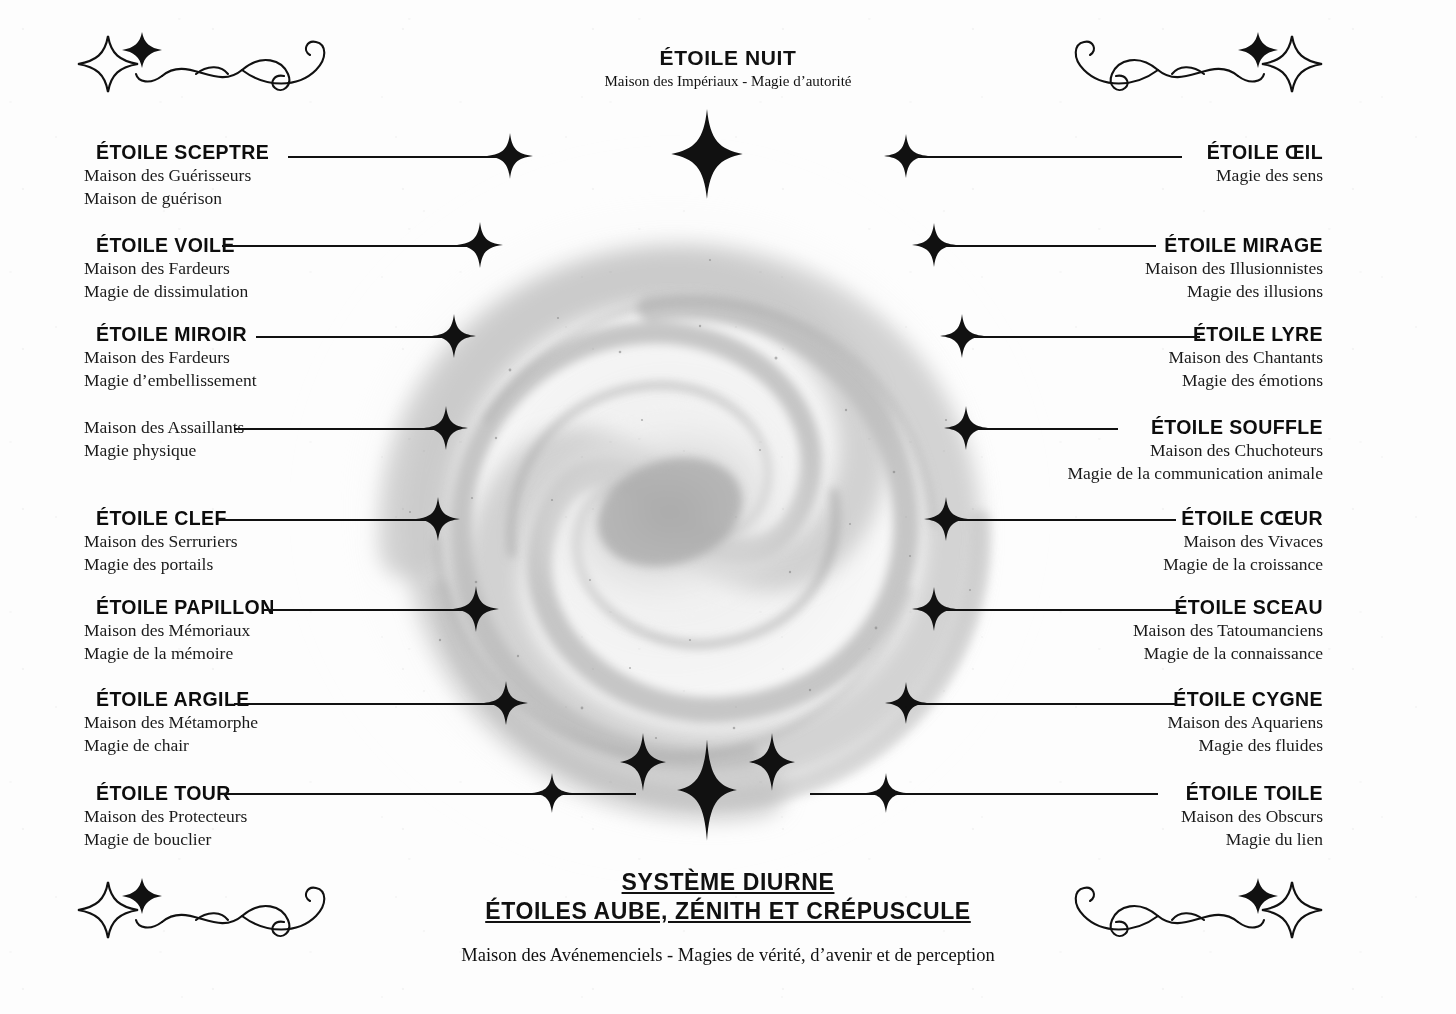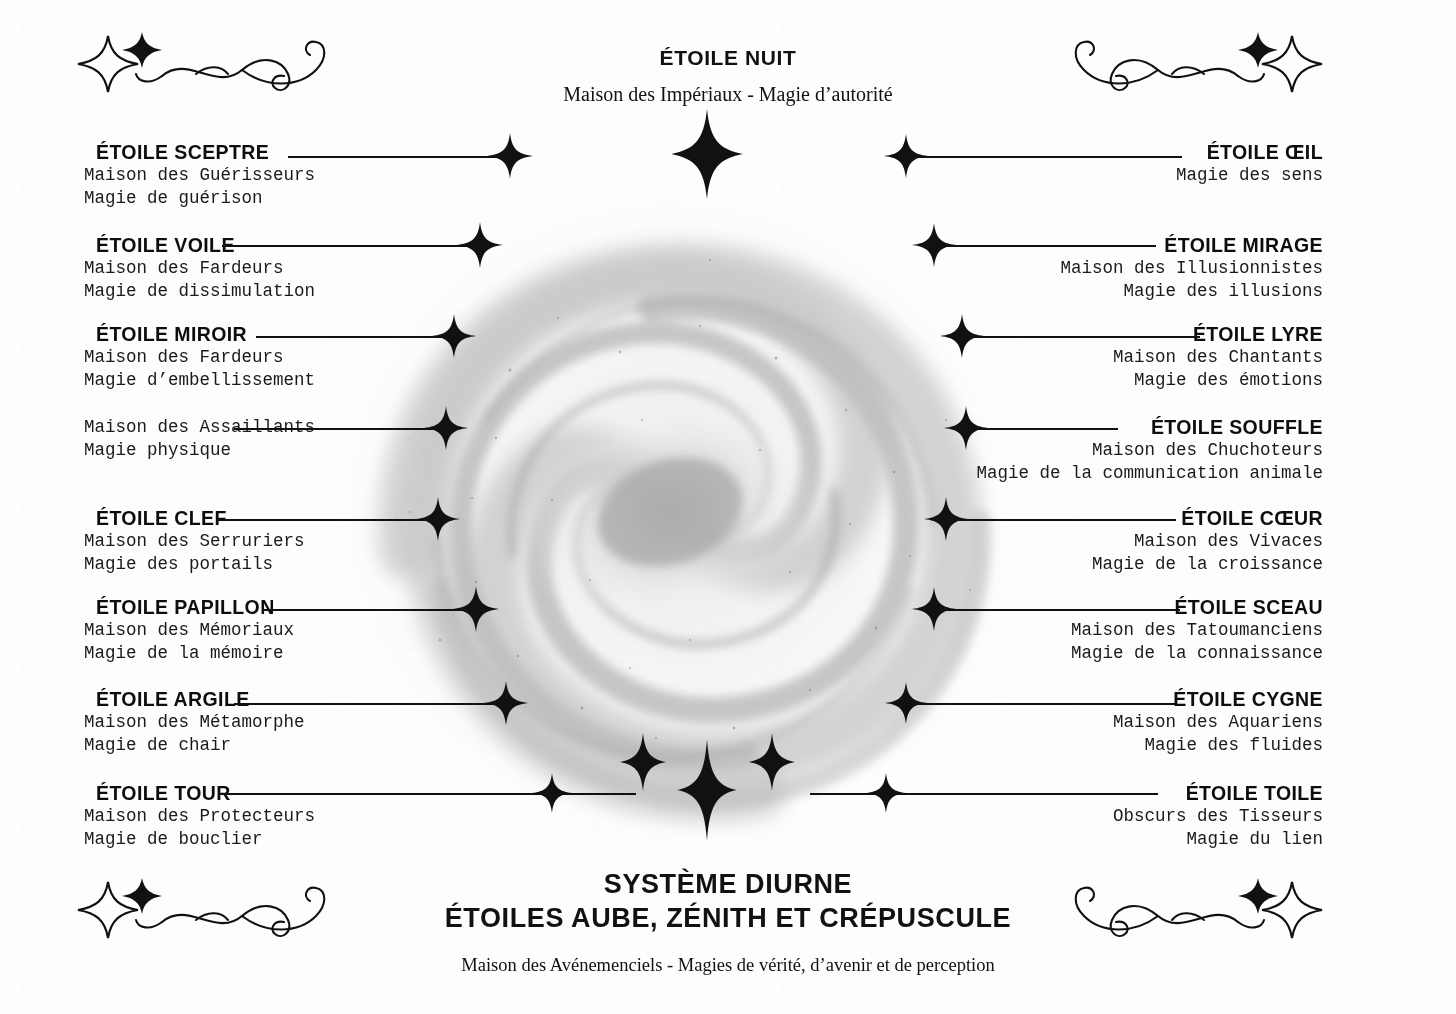--- a/index.html
+++ b/index.html
@@ -54,21 +54,21 @@
     font-weight: bold;
     font-size: 19.5px;
     letter-spacing: .4px;
     color: #0d0d0d;
     line-height: 1.18;
     white-space: nowrap;
     margin-left: 12px;
   }
   .entry .house,
   .entry .magic {
-    font-family: Liberation Mono, monospace;
+    font-family: Liberation Serif, serif;
     font-size: 17.5px;
     color: #1a1a1a;
     line-height: 1.32;
     white-space: nowrap;
   }
   .entry.left { text-align: left; left: 84px; }
   .entry.right { text-align: right; right: 133px; width: 340px; }
   .entry.right.wide { width: 430px; right: 133px; }
 
   
@@ -93,38 +93,39 @@
     width: 1456px;
     text-align: center;
   }
   .top-title .t1 {
     font-family: "Liberation Sans", sans-serif;
     font-weight: bold;
     font-size: 21px;
     letter-spacing: .6px;
   }
   .top-title .t2 {
-    font-size: 20px;
-    margin-top: 13px;
+    font-size: 15px;
+    margin-top: 3px;
   }
 
   .bottom-title {
     position: absolute;
     top: 868px;
     left: 0;
     width: 1456px;
     text-align: center;
   }
   .bottom-title .b1,
   .bottom-title .b2 {
     font-family: "Liberation Sans", sans-serif;
     font-weight: bold;
-    font-size: 27px;
+    font-size: 23px;
     letter-spacing: .6px;
     line-height: 1.25;
+    text-decoration: underline;
   }
   .bottom-title .b3 {
     font-size: 18.5px;
     margin-top: 19px;
   }
 
   
   .flourish { position: absolute; }
   .flourish svg { display: block; }
 </style>
@@ -217,21 +218,21 @@
   </div>
 
   <div class="top-title">
     <div class="t1">ÉTOILE NUIT</div>
     <div class="t2">Maison des Impériaux - Magie d’autorité</div>
   </div>
 
   <div class="entry left" style="top:141px">
     <div class="name">ÉTOILE SCEPTRE</div>
     <div class="house">Maison des Guérisseurs</div>
-    <div class="magic">Magie de guérison</div>
+    <div class="magic">Maison de guérison</div>
   </div>
   <div class="entry left" style="top:234px">
     <div class="name">ÉTOILE VOILE</div>
     <div class="house">Maison des Fardeurs</div>
     <div class="magic">Magie de dissimulation</div>
   </div>
   <div class="entry left" style="top:323px">
     <div class="name">ÉTOILE MIROIR</div>
     <div class="house">Maison des Fardeurs</div>
     <div class="magic">Magie d’embellissement</div>
@@ -290,21 +291,21 @@
     <div class="house">Maison des Tatoumanciens</div>
     <div class="magic">Magie de la connaissance</div>
   </div>
   <div class="entry right" style="top:688px">
     <div class="name">ÉTOILE CYGNE</div>
     <div class="house">Maison des Aquariens</div>
     <div class="magic">Magie des fluides</div>
   </div>
   <div class="entry right" style="top:782px">
     <div class="name">ÉTOILE TOILE</div>
-    <div class="house">Obscurs des Tisseurs</div>
+    <div class="house">Maison des Obscurs</div>
     <div class="magic">Magie du lien</div>
   </div>
 
   <div class="leader" style="left:288px; top:156px; width:222px;"></div>
   <div class="leader" style="left:222px; top:245px; width:258px;"></div>
   <div class="leader" style="left:256px; top:336px; width:198px;"></div>
   <div class="leader" style="left:234px; top:428px; width:212px;"></div>
   <div class="leader" style="left:216px; top:519px; width:222px;"></div>
   <div class="leader" style="left:264px; top:609px; width:212px;"></div>
   <div class="leader" style="left:234px; top:703px; width:272px;"></div>

